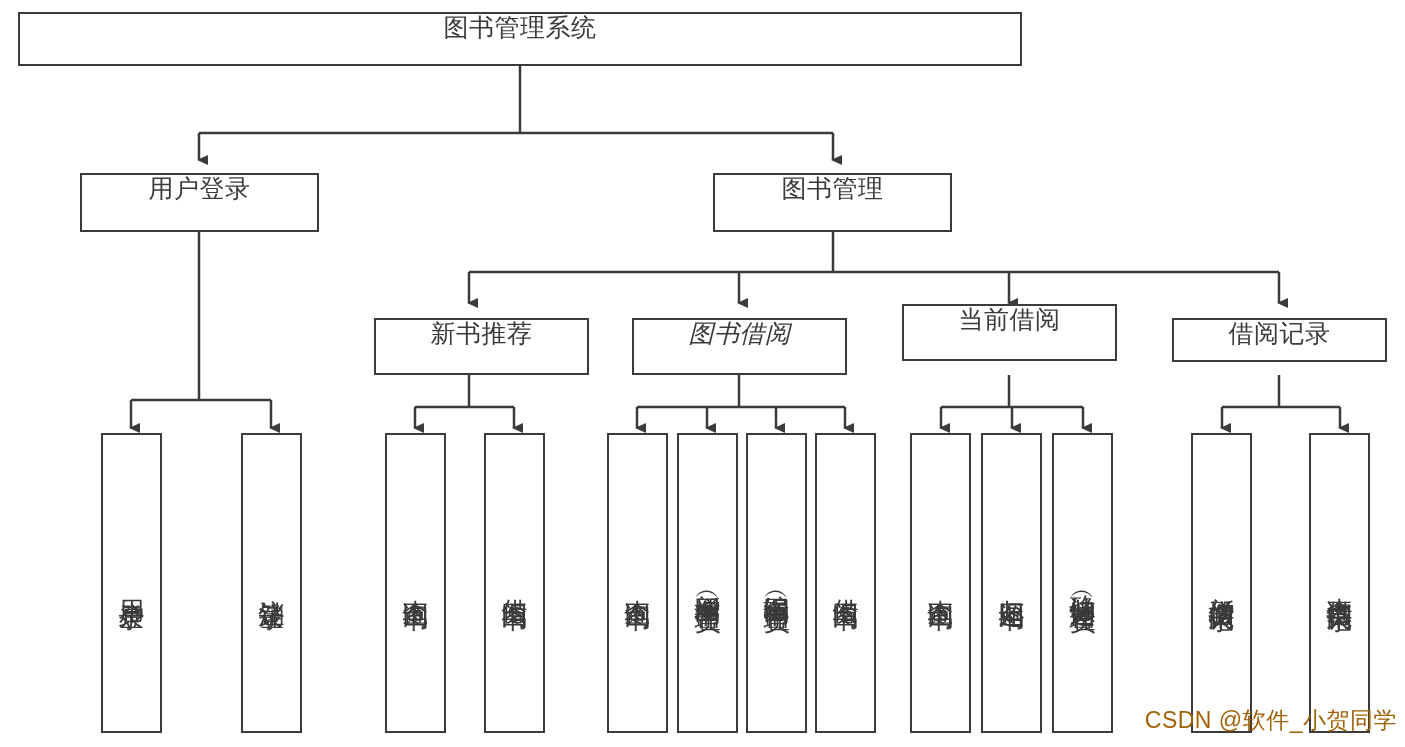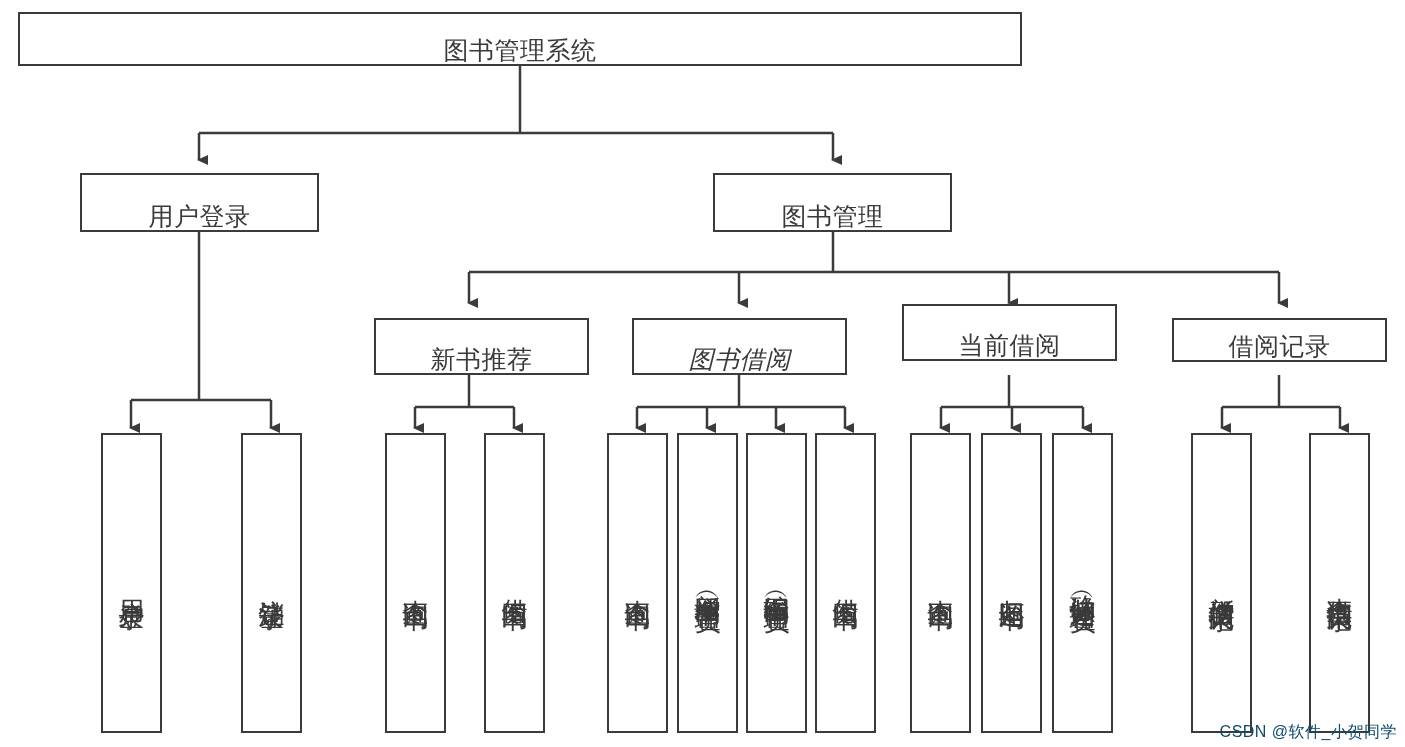--- a/index.html
+++ b/index.html
@@ -24,21 +24,21 @@
     width: 1405px;
     height: 747px;
     pointer-events: none;
   }
   .node {
     position: absolute;
     box-sizing: border-box;
     background: #ffffff;
     border: 2.5px solid #3b3b3b;
     display: flex;
-    align-items: flex-end;
+    align-items: flex-start;
     justify-content: center;
     color: #3a3a3a;
   }
   .node.horiz .node-label {
     font-size: 25px;
     line-height: 1.1;
     letter-spacing: 0.5px;
     white-space: nowrap;
   }
   .node.root .node-label {
@@ -55,23 +55,23 @@
     font-size: 26px;
     line-height: 1.12;
     letter-spacing: 2px;
     max-height: 100%;
     text-align: center;
     color: #3a3a3a;
   }
   .watermark {
     position: absolute;
     right: 8px;
-    bottom: 4px;
-    font-size: 16px;
-    color: #0c4a6e;
+    bottom: 11px;
+    font-size: 23px;
+    color: #a16207;
     letter-spacing: 0.5px;
     white-space: nowrap;
     user-select: none;
   }
 </style>
 </head>
 <body>
 
 <div id="canvas">
 

